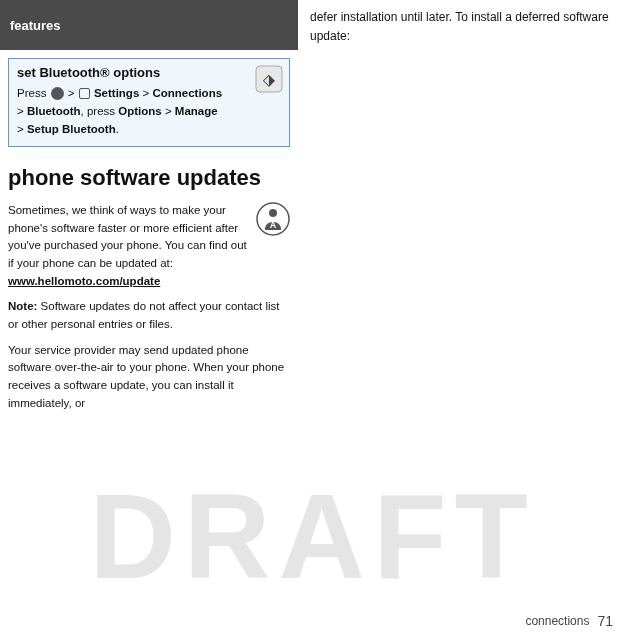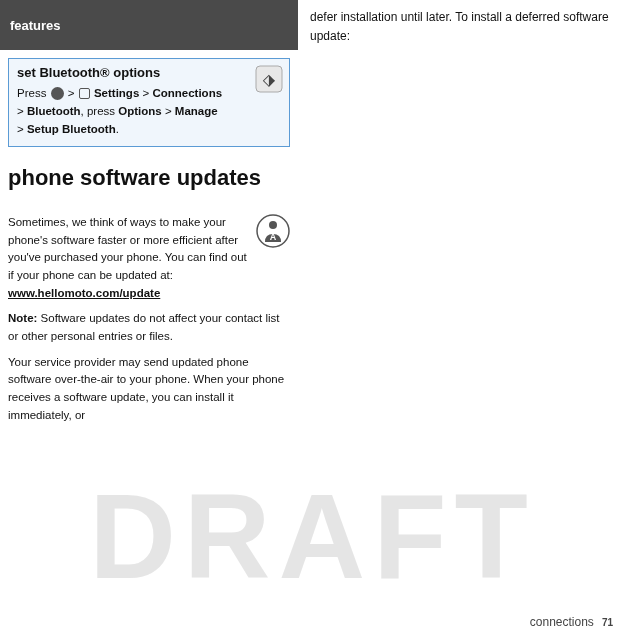--- a/index.html
+++ b/index.html
@@ -112,21 +112,21 @@
 
     
     .phone-updates-section {
       padding: 10px 8px 8px 8px;
     }
 
     .phone-updates-title {
       font-size: 22px;
       font-weight: bold;
       line-height: 1.2;
-      margin-bottom: 22px;
+      margin-bottom: 10px;
       color: #111;
     }
 
     .phone-updates-body {
       font-size: 11.5px;
       line-height: 1.55;
       color: #111;
       position: relative;
     }
 
@@ -187,22 +187,22 @@
       font-size: 12px;
       color: #444;
       z-index: 2;
     }
 
     .footer-connections {
       margin-right: 8px;
     }
 
     .footer-page {
-      font-weight: bold;
-      font-size: 10px;
+      font-weight: normal;
+      font-size: 14px;
       text-align: center;
     }
 
     
     .arr {
       font-size: 11px;
       margin: 0 1px;
     }
   </style>
 </head>

